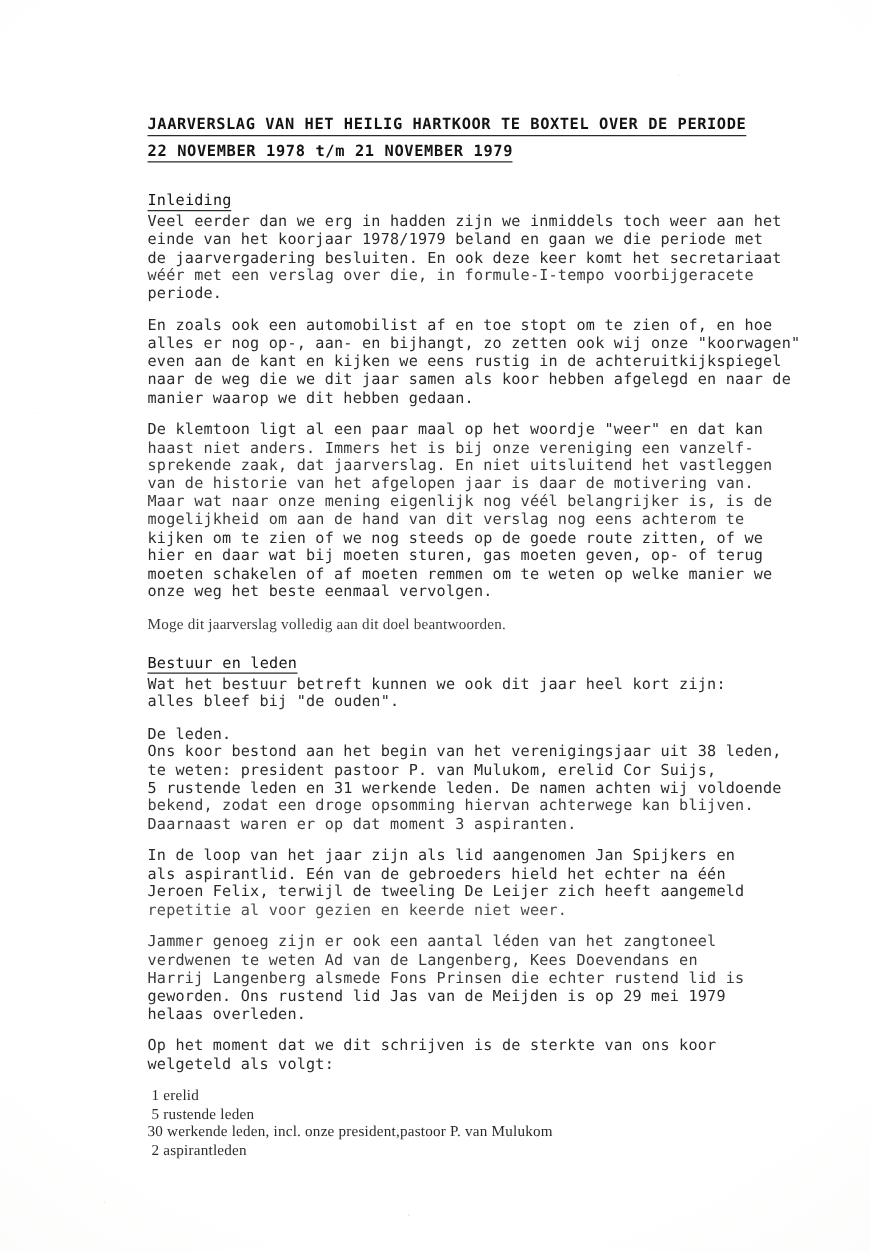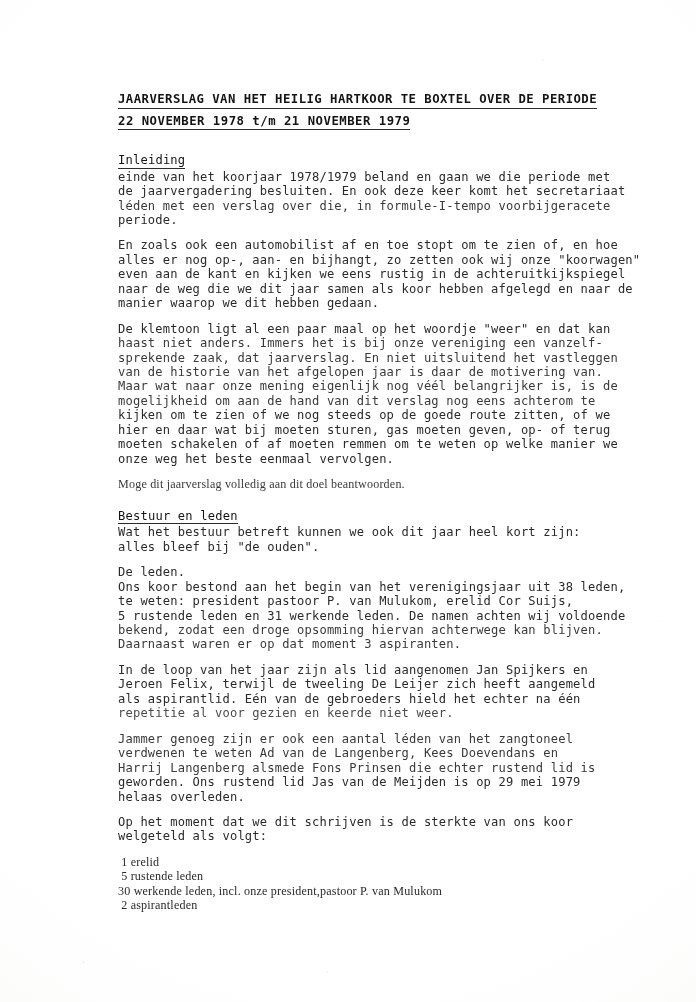--- a/index.html
+++ b/index.html
@@ -99,23 +99,24 @@
     <div id="title">
       <div class="line t1">JAARVERSLAG VAN HET HEILIG HARTKOOR TE BOXTEL OVER DE PERIODE</div>
       <br>
       <div class="line t2">22 NOVEMBER 1978 t/m 21 NOVEMBER 1979</div>
     </div>
 
     <div class="sect-first">
       <div class="hd">Inleiding</div>
 
       <div class="blk">
+        <div class="line f1">Veel eerder dan we erg in hadden zijn we inmiddels toch weer aan het</div>
         <div class="line f1">einde van het koorjaar 1978/1979 beland en gaan we die periode met</div>
         <div class="line f1">de jaarvergadering besluiten. En ook deze keer komt het secretariaat</div>
-        <div class="line f2">léden met een verslag over die, in formule-I-tempo voorbijgeracete</div>
+        <div class="line f2">wéér met een verslag over die, in formule-I-tempo voorbijgeracete</div>
         <div class="line f1">periode.</div>
       </div>
 
       <div class="blk">
         <div class="line f1">En zoals ook een automobilist af en toe stopt om te zien of, en hoe</div>
         <div class="line f1">alles er nog op-, aan- en bijhangt, zo zetten ook wij onze "koorwagen"</div>
         <div class="line f1">even aan de kant en kijken we eens rustig in de achteruitkijkspiegel</div>
         <div class="line f1">naar de weg die we dit jaar samen als koor hebben afgelegd en naar de</div>
         <div class="line f1">manier waarop we dit hebben gedaan.</div>
       </div>
@@ -151,22 +152,22 @@
         <div class="line f1">De leden.</div>
         <div class="line f1">Ons koor bestond aan het begin van het verenigingsjaar uit 38 leden,</div>
         <div class="line f1">te weten: president pastoor P. van Mulukom, erelid Cor Suijs,</div>
         <div class="line f1">5 rustende leden en 31 werkende leden. De namen achten wij voldoende</div>
         <div class="line f2">bekend, zodat een droge opsomming hiervan achterwege kan blijven.</div>
         <div class="line f2">Daarnaast waren er op dat moment 3 aspiranten.</div>
       </div>
 
       <div class="blk">
         <div class="line f1">In de loop van het jaar zijn als lid aangenomen Jan Spijkers en</div>
+        <div class="line f1">als aspirantlid. Eén van de gebroeders hield het echter na één</div>
         <div class="line f1">Jeroen Felix, terwijl de tweeling De Leijer zich heeft aangemeld</div>
-        <div class="line f1">als aspirantlid. Eén van de gebroeders hield het echter na één</div>
         <div class="line f3">repetitie al voor gezien en keerde niet weer.</div>
       </div>
 
       <div class="blk">
         <div class="line f2">Jammer genoeg zijn er ook een aantal léden van het zangtoneel</div>
         <div class="line f2">verdwenen te weten Ad van de Langenberg, Kees Doevendans en</div>
         <div class="line f2">Harrij Langenberg alsmede Fons Prinsen die echter rustend lid is</div>
         <div class="line f1">geworden. Ons rustend lid Jas van de Meijden is op 29 mei 1979</div>
         <div class="line f1">helaas overleden.</div>
       </div>

